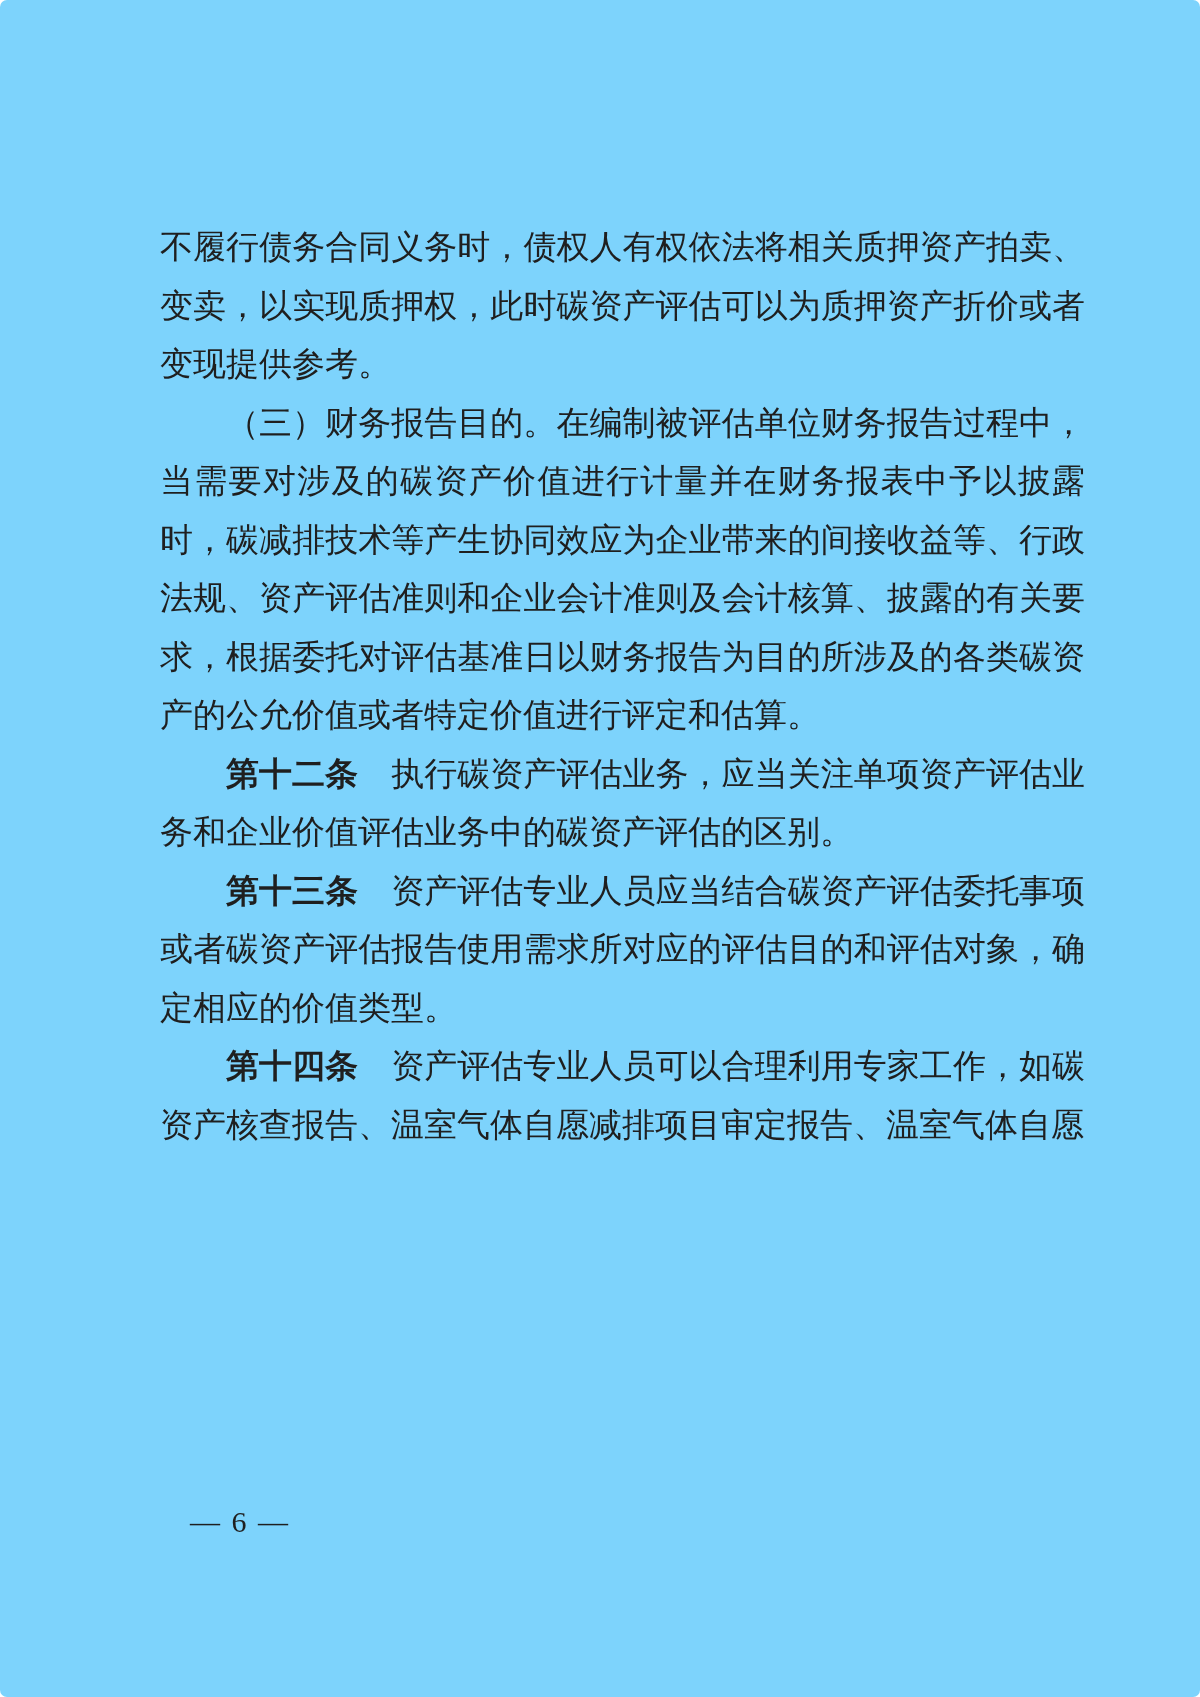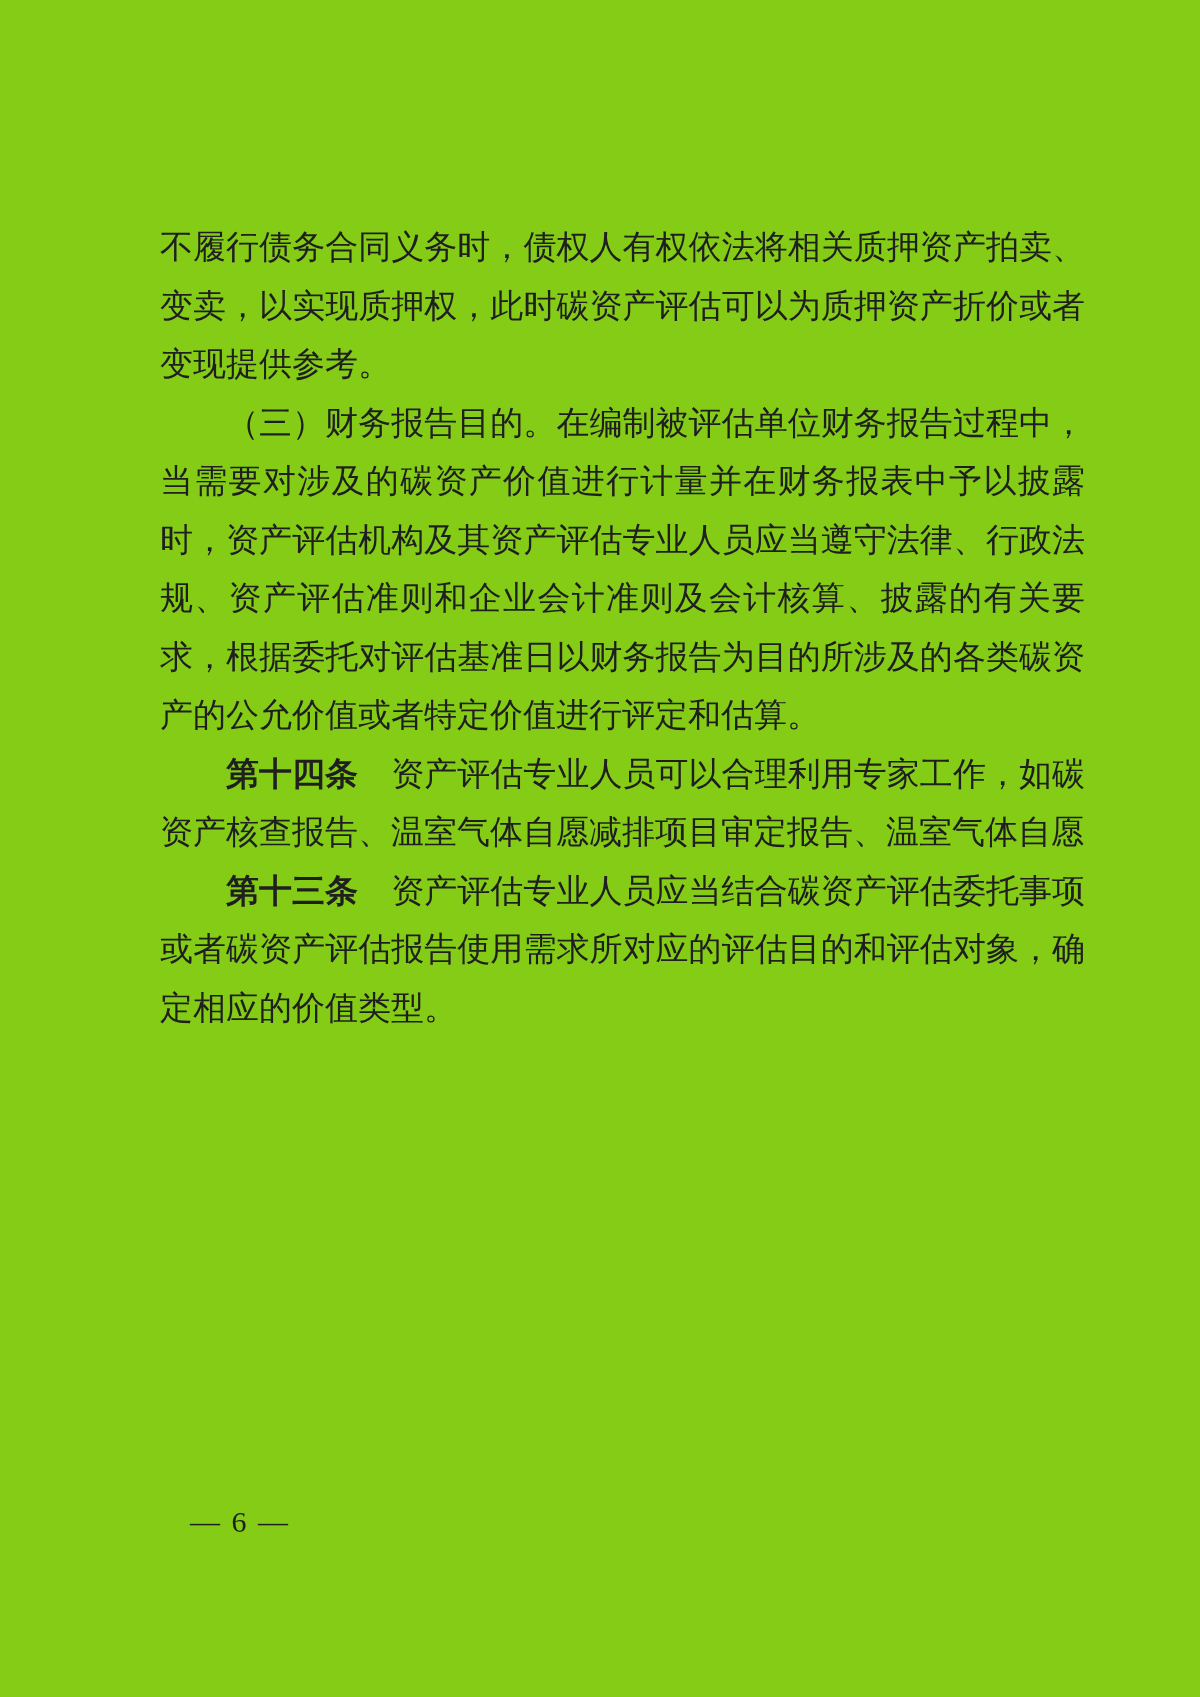--- a/index.html
+++ b/index.html
@@ -4,24 +4,25 @@
 <style>
   html, body {
     margin: 0;
     padding: 0;
     background: #ffffff;
   }
   .page {
     position: relative;
     width: 1200px;
     height: 1697px;
-    background: #84cc16;
+    background: #7dd3fc;
     overflow: hidden;
     font-family: "Liberation Serif", "DejaVu Serif", serif;
     color: #1f1f1f;
+    border-radius: 7px;
   }
   .content {
     position: absolute;
     left: 160px;
     top: 218px;
     width: 925px;
   }
   .content p {
     margin: 0;
     padding: 0;
@@ -54,29 +55,32 @@
 </style>
 </head>
 <body>
 
 <div class="page">
 
   <div class="content">
 
     <p class="continuation">不履行债务合同义务时，债权人有权依法将相关质押资产拍卖、变卖，以实现质押权，此时碳资产评估可以为质押资产折价或者变现提供参考。</p>
 
-    <p class="indent">（三）财务报告目的。在编制被评估单位财务报告过程中，当需要对涉及的碳资产价值进行计量并在财务报表中予以披露时，资产评估机构及其资产评估专业人员应当遵守法律、行政法规、资产评估准则和企业会计准则及会计核算、披露的有关要求，根据委托对评估基准日以财务报告为目的所涉及的各类碳资产的公允价值或者特定价值进行评定和估算。</p>
+    <p class="indent">（三）财务报告目的。在编制被评估单位财务报告过程中，当需要对涉及的碳资产价值进行计量并在财务报表中予以披露时，碳减排技术等产生协同效应为企业带来的间接收益等、行政法规、资产评估准则和企业会计准则及会计核算、披露的有关要求，根据委托对评估基准日以财务报告为目的所涉及的各类碳资产的公允价值或者特定价值进行评定和估算。</p>
 
+    <p class="article">
+      <span class="article-lead">第十二条</span><span class="lead-gap"></span><span>执行碳资产评估业务，应当关注单项资产评估业务和企业价值评估业务中的碳资产评估的区别。</span>
+    </p>
 
 
     <p class="article">
-      <span class="article-lead">第十四条</span><span class="lead-gap"></span><span>资产评估专业人员可以合理利用专家工作，如碳资产核查报告、温室气体自愿减排项目审定报告、温室气体自愿</span>
+      <span class="article-lead">第十三条</span><span class="lead-gap"></span><span>资产评估专业人员应当结合碳资产评估委托事项或者碳资产评估报告使用需求所对应的评估目的和评估对象，确定相应的价值类型。</span>
     </p>
 
     <p class="article">
-      <span class="article-lead">第十三条</span><span class="lead-gap"></span><span>资产评估专业人员应当结合碳资产评估委托事项或者碳资产评估报告使用需求所对应的评估目的和评估对象，确定相应的价值类型。</span>
+      <span class="article-lead">第十四条</span><span class="lead-gap"></span><span>资产评估专业人员可以合理利用专家工作，如碳资产核查报告、温室气体自愿减排项目审定报告、温室气体自愿</span>
     </p>
 
   </div>
 
   <div class="footer">— 6 —</div>
 
 </div>
 
 </body></html>

